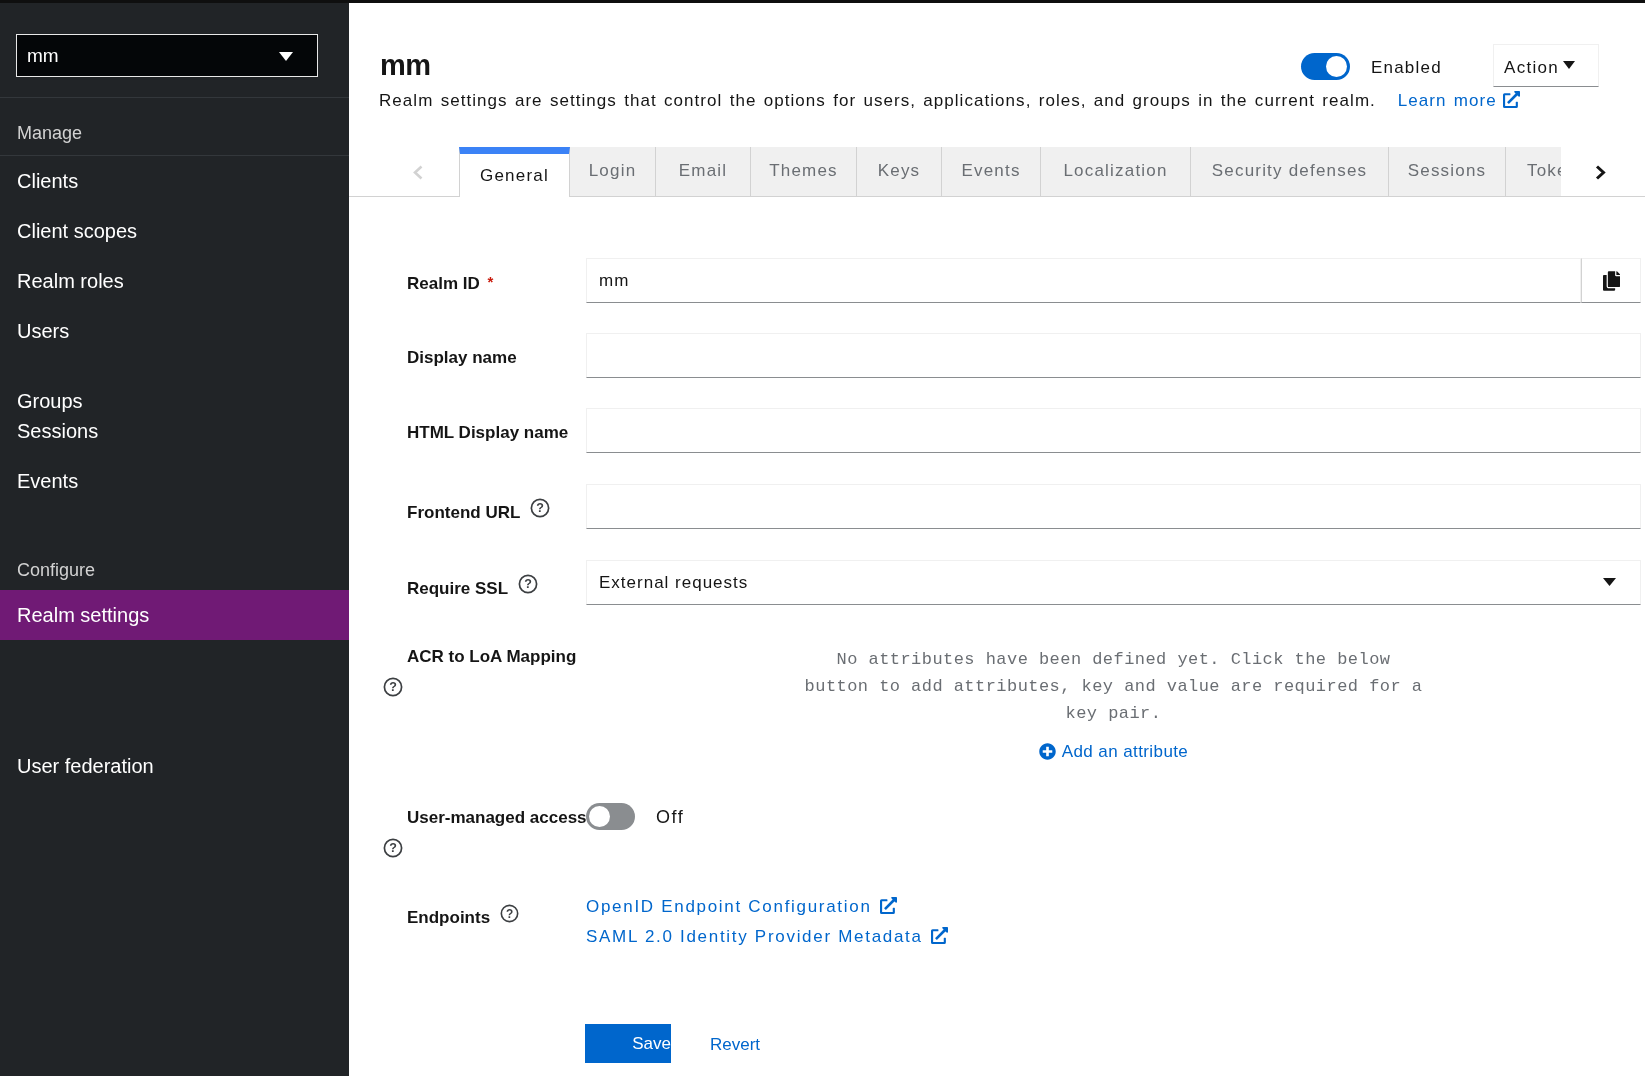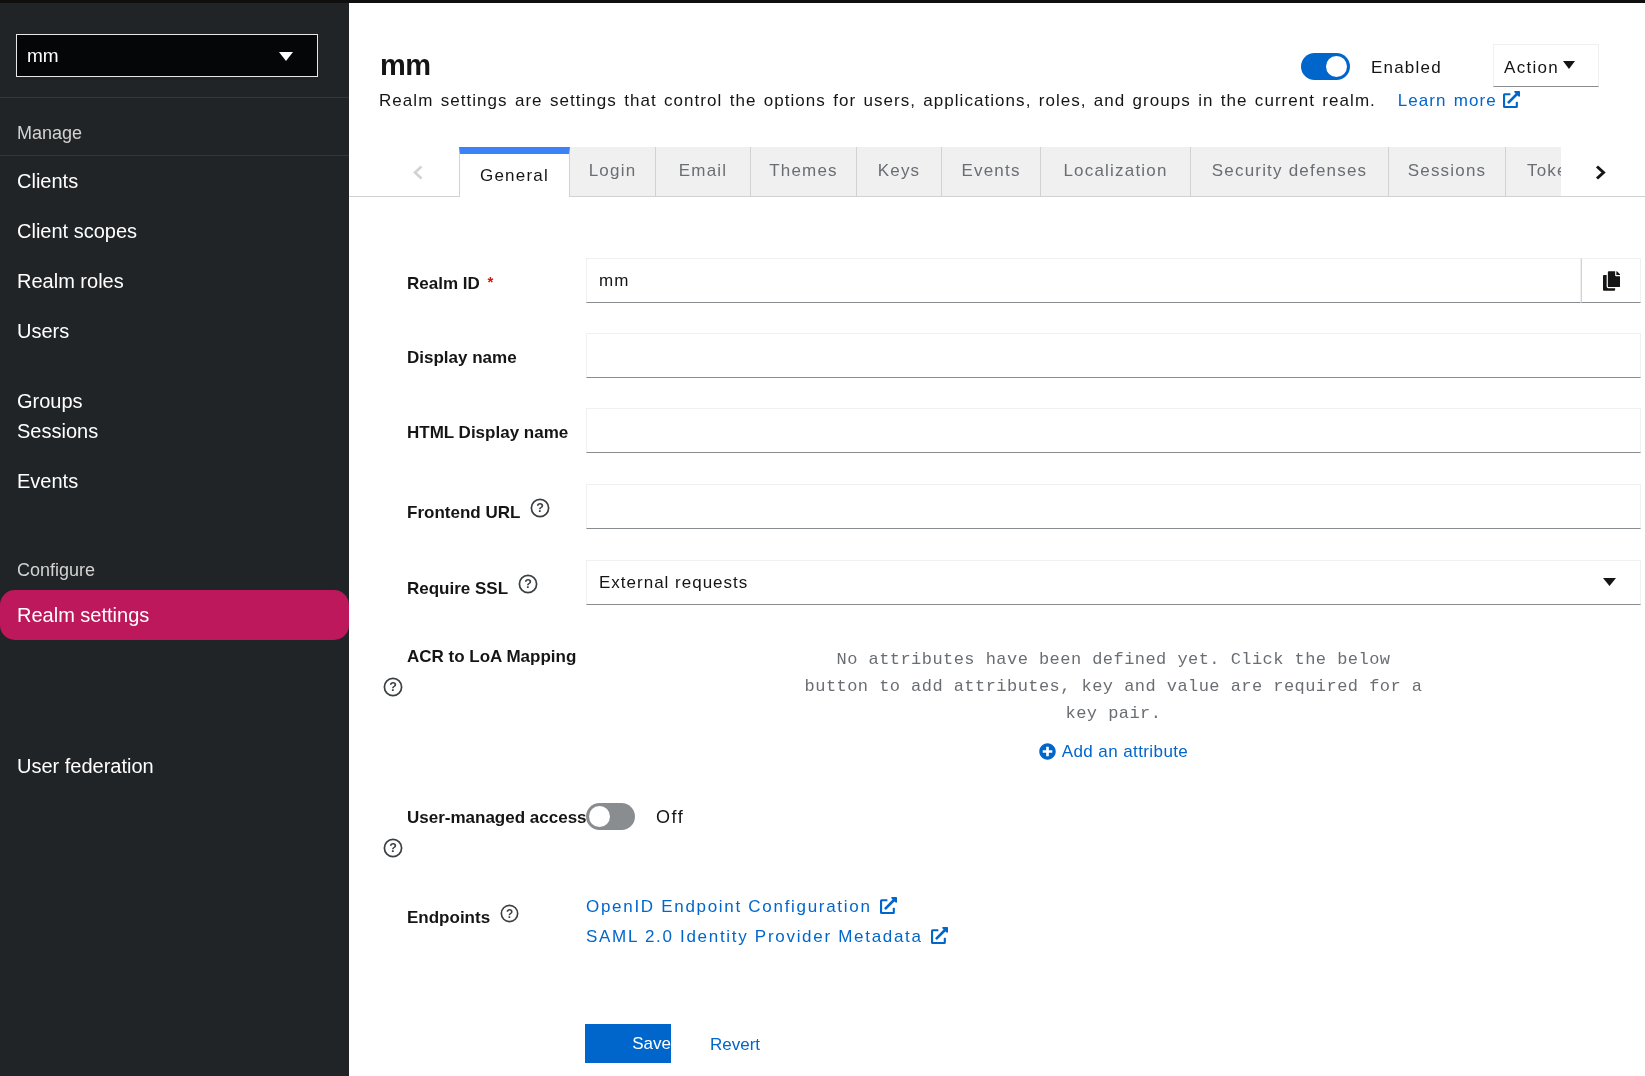--- a/index.html
+++ b/index.html
@@ -12,21 +12,21 @@
 
   
   #sidebar { left:0; top:0; width:349px; height:1076px; background:#212427; }
   #realmsel { left:16px; top:34px; width:302px; height:43px; background:#040608;
     border:1px solid #e8e8e8; color:#fff; font-size:19px; line-height:41px; padding-left:10px; }
   #realmsel svg { position:absolute; right:24px; top:17px; }
   .sdiv { left:0; width:349px; height:1px; background:#33373b; }
   .sectitle { left:17px; font-size:18px; color:#d2d2d2; line-height:18px; }
   .navitem { left:0; width:349px; height:50px; line-height:50px; padding-left:17px;
     font-size:20px; color:#fff; }
-  .navitem.cur { background:#be185d;border-radius:15px; }
+  .navitem.cur { background:#701a75; }
 
   
   #title { left:380px; top:51px; font-size:29px; font-weight:bold; line-height:29px; letter-spacing:-0.5px; }
   #desc { left:379px; top:91px; font-size:17px; line-height:17px; letter-spacing:1.05px; word-spacing:1.5px; }
   a, .link { color:#0066cc; text-decoration:none; }
   #switch1 { left:1301px; top:53px; }
   .switch { position:absolute; width:49px; height:27px; border-radius:13.5px; }
   .switch .knob { position:absolute; top:3px; width:21px; height:21px; border-radius:50%; background:#fff; }
   #enabled { left:1371px; top:59px; font-size:17px; line-height:17px; letter-spacing:1.2px; }
   #actionbtn { left:1493px; top:44px; width:106px; height:43px; background:#fff;

